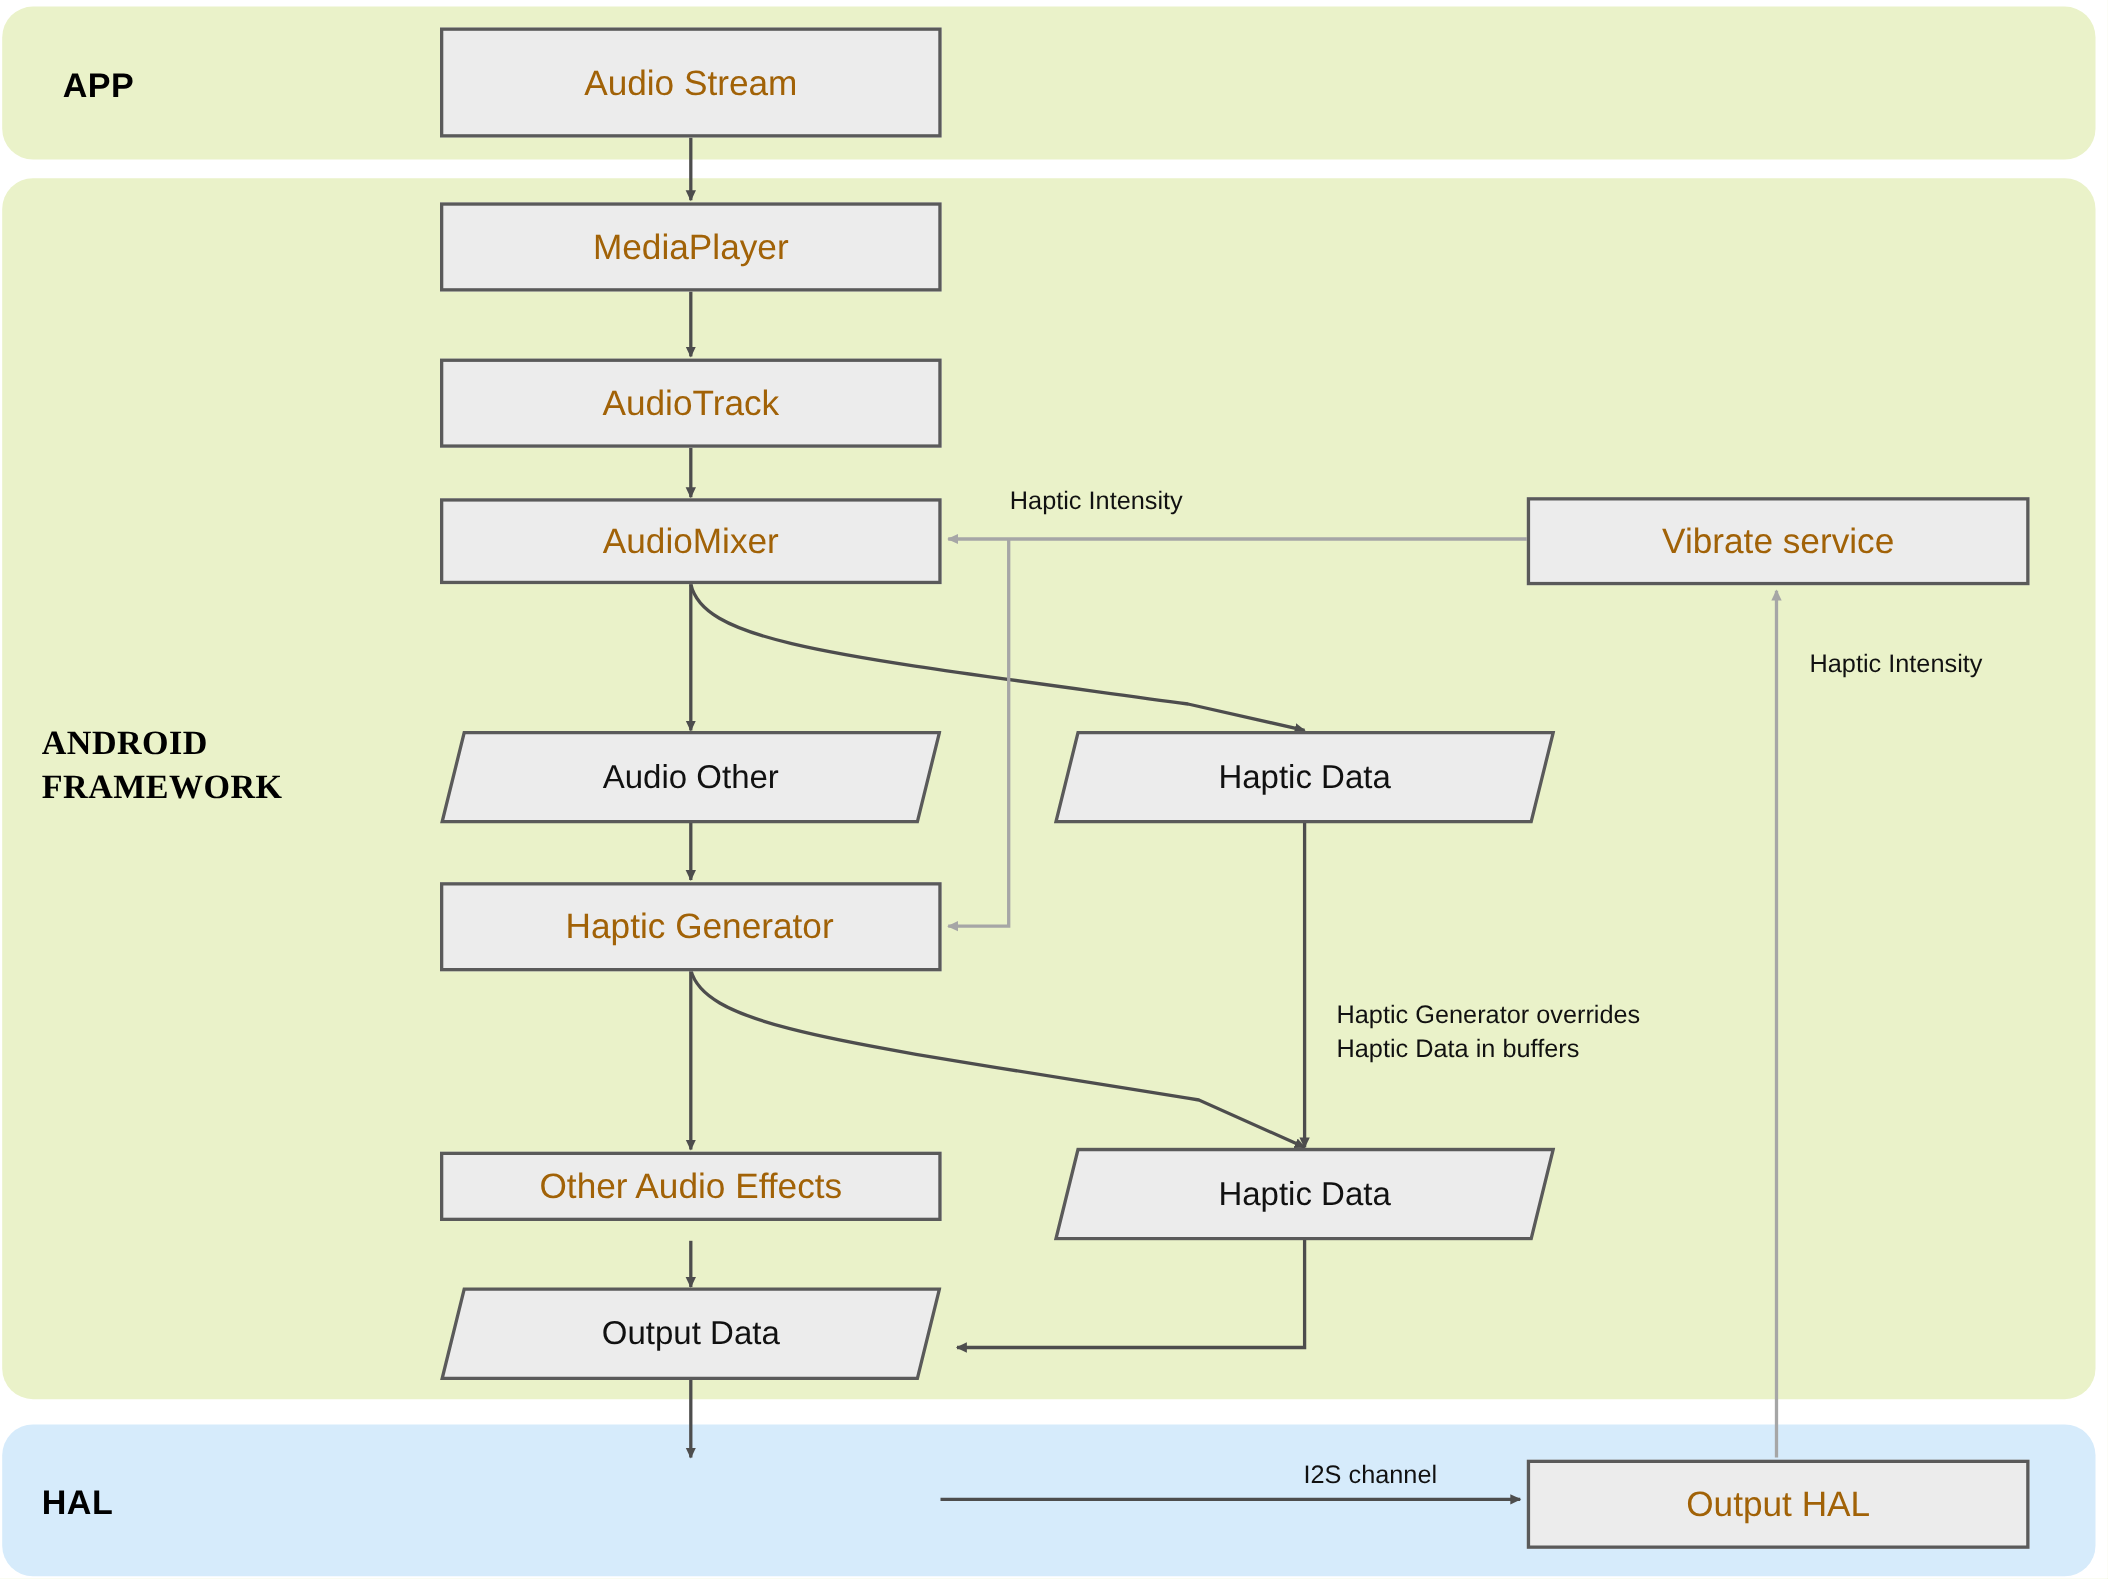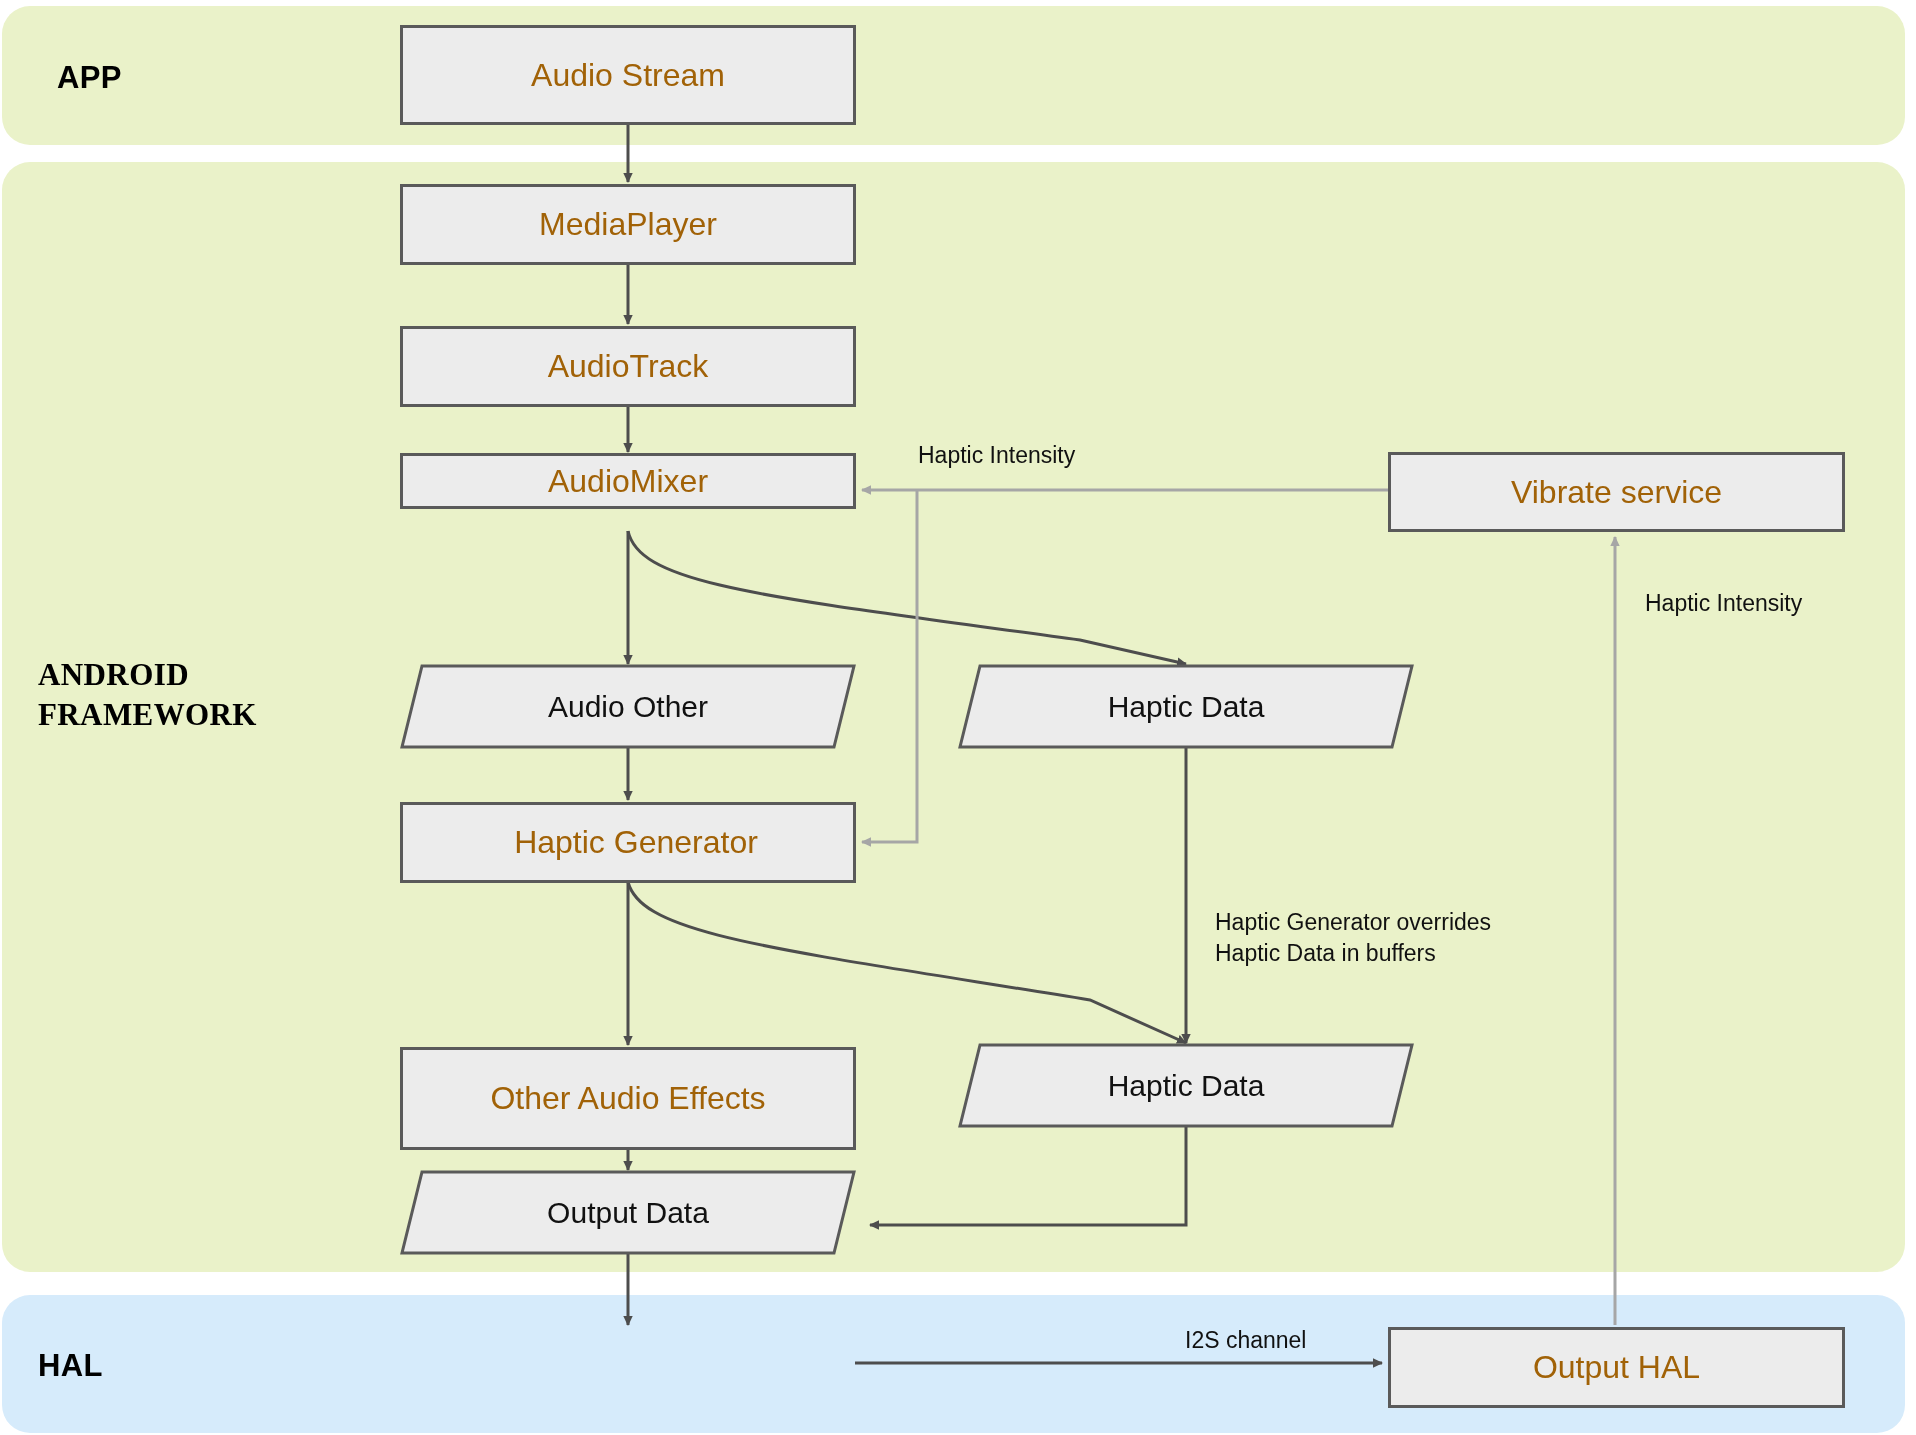--- a/index.html
+++ b/index.html
@@ -82,41 +82,41 @@
       <path d="M1615,1325 L1615,537"></path>
     </g>
   </svg>
 
   <div class="node" style="left:400px;top:25px;width:456px;height:100px;">Audio Stream</div>
 
   <div class="node" style="left:400px;top:184px;width:456px;height:81px;">MediaPlayer</div>
 
   <div class="node" style="left:400px;top:326px;width:456px;height:81px;">AudioTrack</div>
 
-  <div class="node" style="left:400px;top:453px;width:456px;height:56px;text-align:center;">AudioMixer</div>
+  <div class="node" style="left:400px;top:453px;width:456px;height:78px;text-align:center;">AudioMixer</div>
 
   <div class="node" style="left:1388px;top:452px;width:457px;height:80px;">Vibrate service</div>
 
   <div class="para" style="left:400px;top:664px;width:456px;height:85px;">
     <svg width="456" height="85" viewBox="0 0 456 85">
       <polygon points="22,2 454,2 434,83 2,83" fill="#ececec" stroke="#5a5a5a" stroke-width="3"></polygon>
     </svg>
     <span>Audio Other</span>
   </div>
 
   <div class="para" style="left:958px;top:664px;width:456px;height:85px;">
     <svg width="456" height="85" viewBox="0 0 456 85">
       <polygon points="22,2 454,2 434,83 2,83" fill="#ececec" stroke="#5a5a5a" stroke-width="3"></polygon>
     </svg>
     <span>Haptic Data</span>
   </div>
 
   <div class="node" style="left:400px;top:802px;width:456px;height:81px;padding-left:16px;">Haptic Generator</div>
 
-  <div class="node" style="left:400px;top:1047px;width:456px;height:103px;">Other Audio Effects</div>
+  <div class="node" style="left:400px;top:1047px;width:456px;height:63px;">Other Audio Effects</div>
 
   <div class="para" style="left:958px;top:1043px;width:456px;height:85px;">
     <svg width="456" height="85" viewBox="0 0 456 85">
       <polygon points="22,2 454,2 434,83 2,83" fill="#ececec" stroke="#5a5a5a" stroke-width="3"></polygon>
     </svg>
     <span>Haptic Data</span>
   </div>
 
   <div class="para" style="left:400px;top:1170px;width:456px;height:85px;">
     <svg width="456" height="85" viewBox="0 0 456 85">

